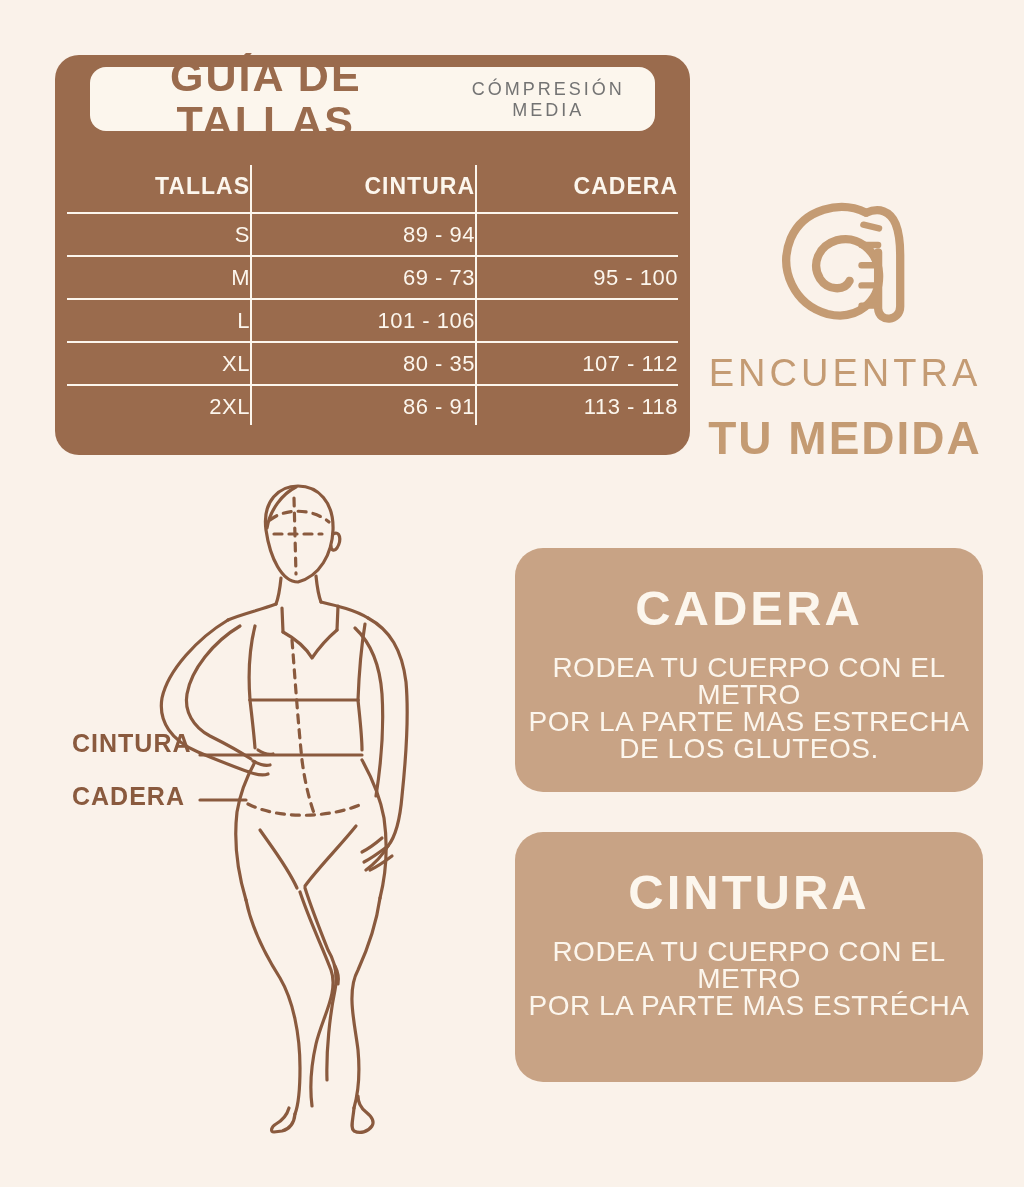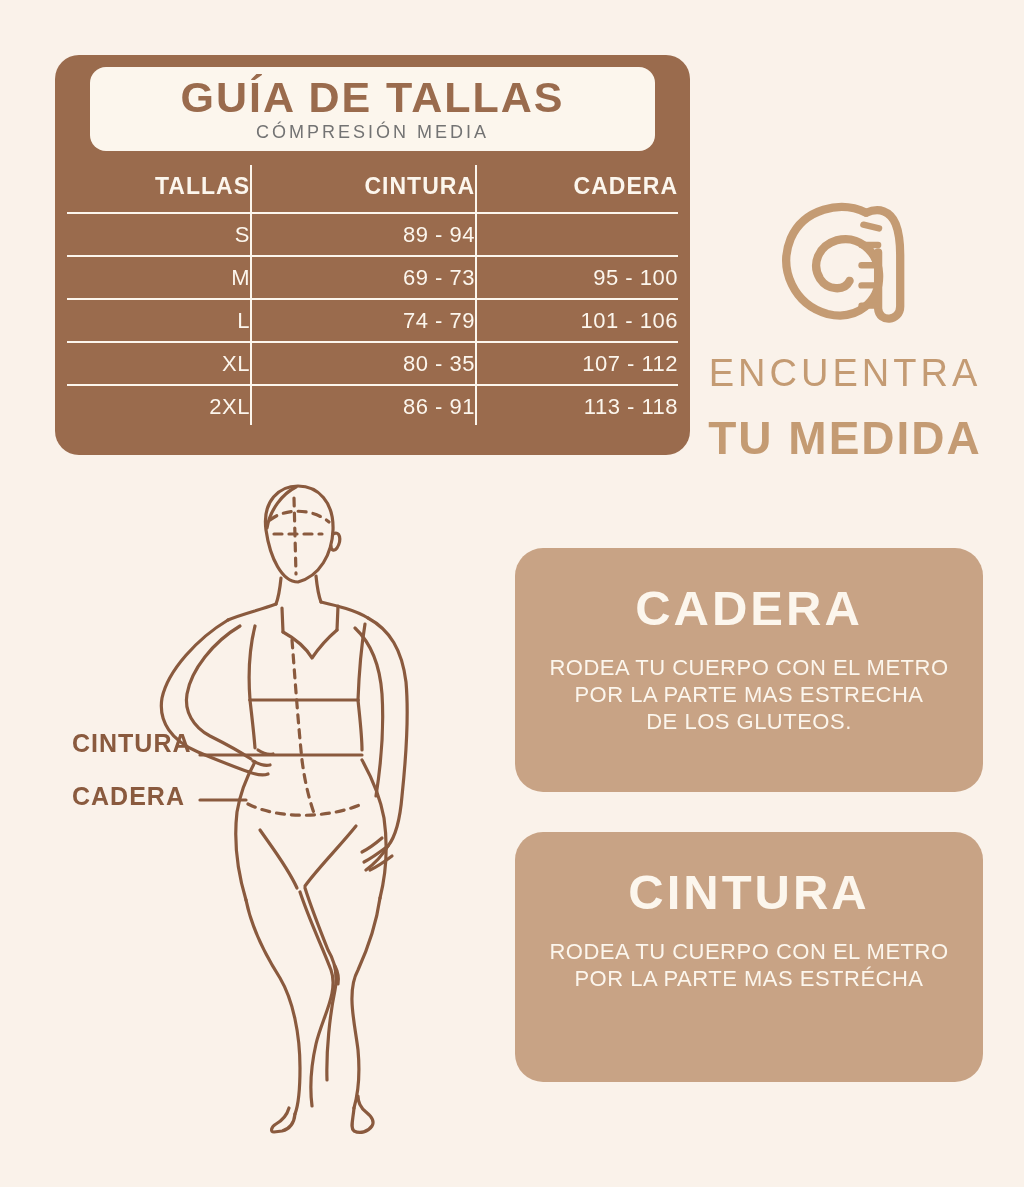--- a/index.html
+++ b/index.html
@@ -8,23 +8,23 @@
     position:relative; width:1024px; height:1187px;
     background:#FAF2EA; overflow:hidden; margin:0 auto;
   }
 
   
   .size-panel {
     position:absolute; left:55px; top:55px; width:635px; height:400px;
     background:#9A6B4D; border-radius:24px;
   }
   .title-card {
-    position:absolute; left:35px; top:12px; width:565px; height:84px;
+    position:absolute; left:35px; top:12px; width:565px; height:64px;
     background:#FCF6ED; border-radius:16px; text-align:center;
-    display:flex; flex-direction:column; justify-content:center; align-items:center;
+    display:flex; flex-direction:row; justify-content:flex-end; align-items:center;
   }
   .guide-title {
     font-size:43px; font-weight:700; letter-spacing:2px; color:#9A6B4D; line-height:1.05;
   }
   .guide-subtitle {
     font-size:18px; font-weight:400; letter-spacing:3px; color:#737373; margin-top:2px;
   }
   .size-table {
     position:absolute; left:12px; top:106px; width:611px;
   }
@@ -56,21 +56,21 @@
   .label-cadera  { left:22px; top:304px; }
 
   
   .info-box {
     position:absolute; left:515px; width:468px;
     background:#C8A385; border-radius:28px; color:#FCF6ED; text-align:center;
   }
   .box-cadera  { top:548px; height:244px; }
   .box-cintura { top:832px; height:250px; }
   .box-title { font-size:49px; font-weight:700; letter-spacing:3px; margin-top:32px; }
-  .box-body  { margin-top:18px; font-size:22px; line-height:27px; letter-spacing:0.5px; }
+  .box-body  { margin-top:18px; font-size:28px; line-height:27px; letter-spacing:0.5px; }
   .box-line.bold { font-weight:400; }
 </style>
 </head>
 <body>
 
 <div class="canvas">
 
   <div class="size-panel">
     <div class="title-card">
       <div class="guide-title">GUÍA DE TALLAS</div>
@@ -87,21 +87,20 @@
         <div>S</div>
         <div>89 - 94</div>
       </div>
       <div class="t-row t-data">
         <div>M</div>
         <div>69 - 73</div>
         <div>95 - 100</div>
       </div>
       <div class="t-row t-data">
         <div>L</div>
-        <div>74 - 79</div>
         <div>101 - 106</div>
       </div>
       <div class="t-row t-data">
         <div>XL</div>
         <div>80 - 35</div>
         <div>107 - 112</div>
       </div>
       <div class="t-row t-data">
         <div>2XL</div>
         <div>86 - 91</div>

